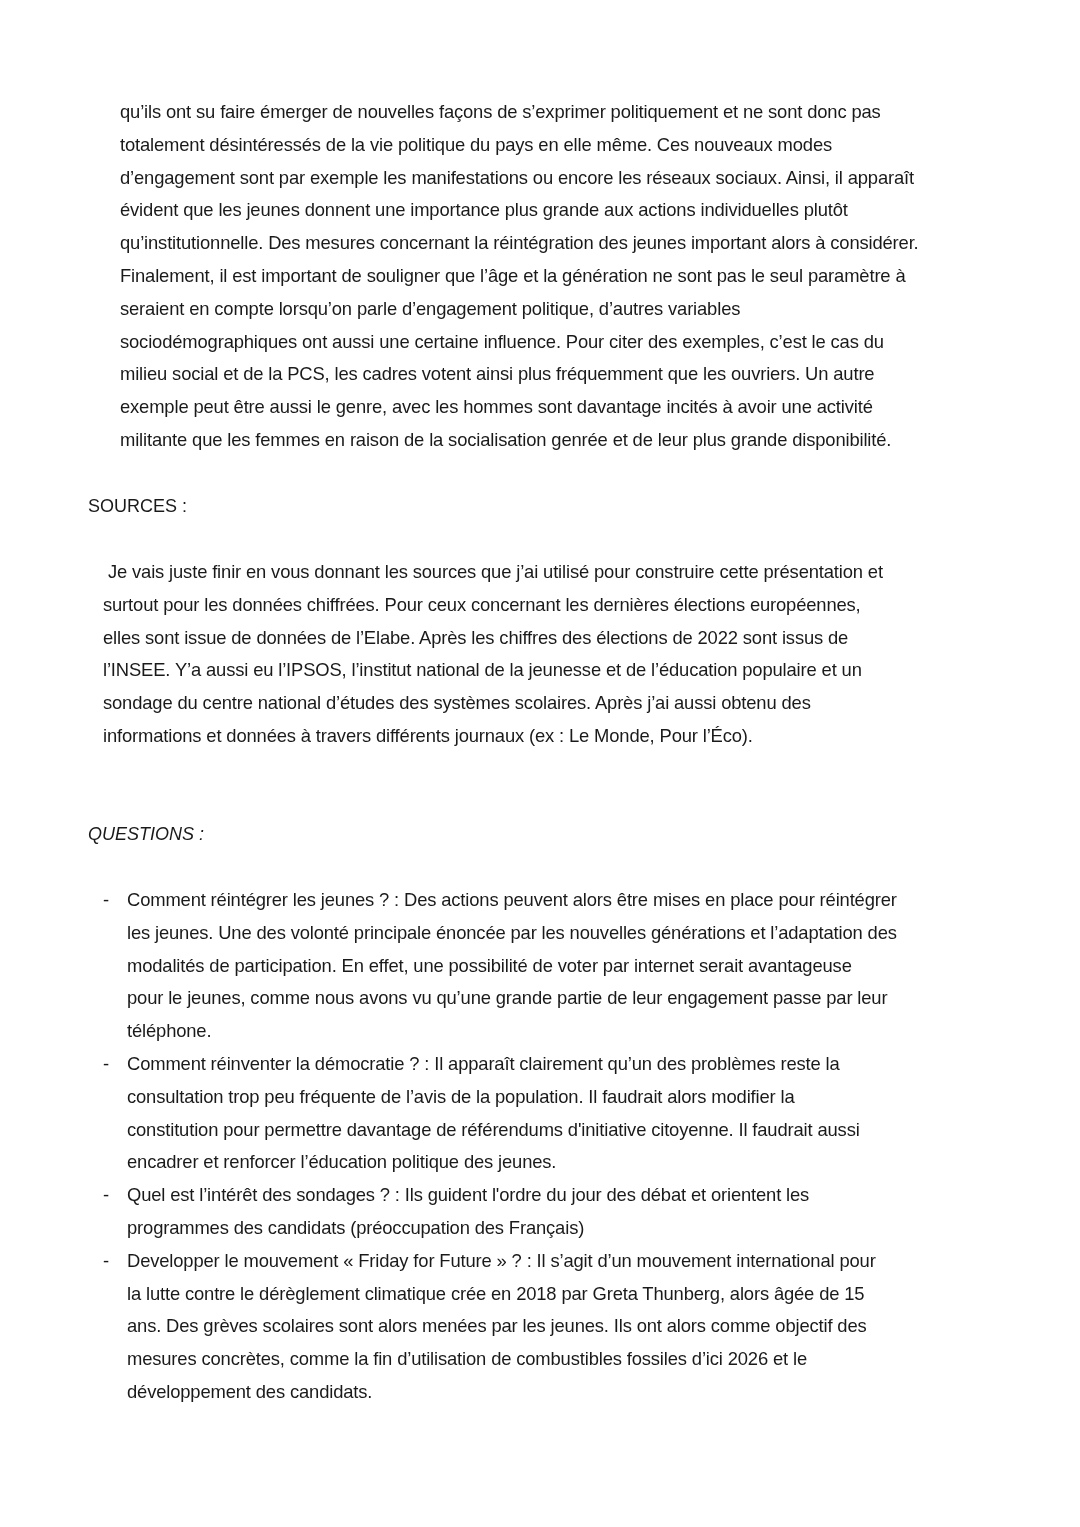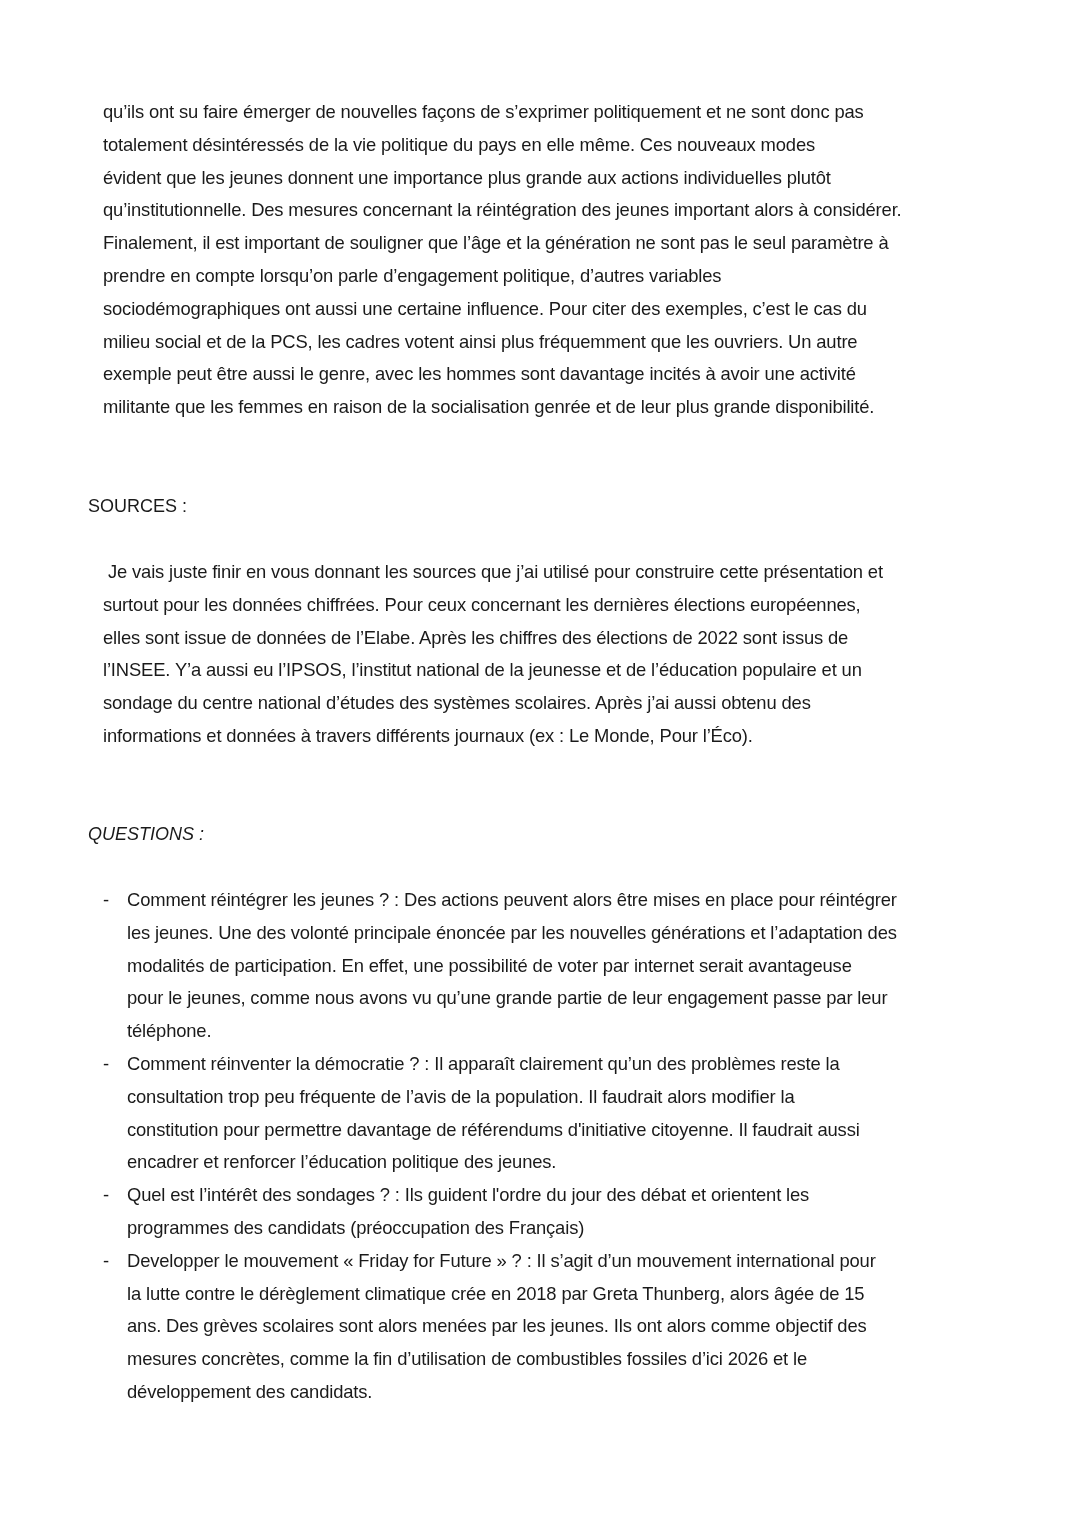--- a/index.html
+++ b/index.html
@@ -62,27 +62,28 @@
       line-height: 32.8px;
       width: 14px;
       text-align: left;
     }
   </style>
 </head>
 <body>
 
 <div class="page">
 
-  <div class="block" style="top:96px;">
+  <div class="block" style="top:96px;margin-left:17px;">
     <span class="line">qu’ils ont su faire émerger de nouvelles façons de s’exprimer politiquement et ne sont donc pas</span>
     <span class="line">totalement désintéressés de la vie politique du pays en elle même. Ces nouveaux modes</span>
+    <span class="line">d’engagement sont par exemple les manifestations ou encore les réseaux sociaux. Ainsi, il apparaît</span>
     <span class="line">évident que les jeunes donnent une importance plus grande aux actions individuelles plutôt</span>
     <span class="line">qu’institutionnelle. Des mesures concernant la réintégration des jeunes important alors à considérer.</span>
     <span class="line">Finalement, il est important de souligner que l’âge et la génération ne sont pas le seul paramètre à</span>
-    <span class="line">prendre en compte lorsqu’on parle d’engagement politique, d’autres variables</span>
+    <span class="line">seraient en compte lorsqu’on parle d’engagement politique, d’autres variables</span>
     <span class="line">sociodémographiques ont aussi une certaine influence. Pour citer des exemples, c’est le cas du</span>
     <span class="line">milieu social et de la PCS, les cadres votent ainsi plus fréquemment que les ouvriers. Un autre</span>
     <span class="line">exemple peut être aussi le genre, avec  les hommes sont davantage incités à avoir une activité</span>
     <span class="line">militante que les femmes en raison de la socialisation genrée et de leur plus grande disponibilité.</span>
   </div>
 
   <div class="heading" style="top:490px;">SOURCES :</div>
 
   <div class="block" style="top:556px;">
     <span class="line" style="white-space:pre;"> Je vais juste finir en vous donnant les sources que j’ai utilisé pour construire cette présentation et</span>

